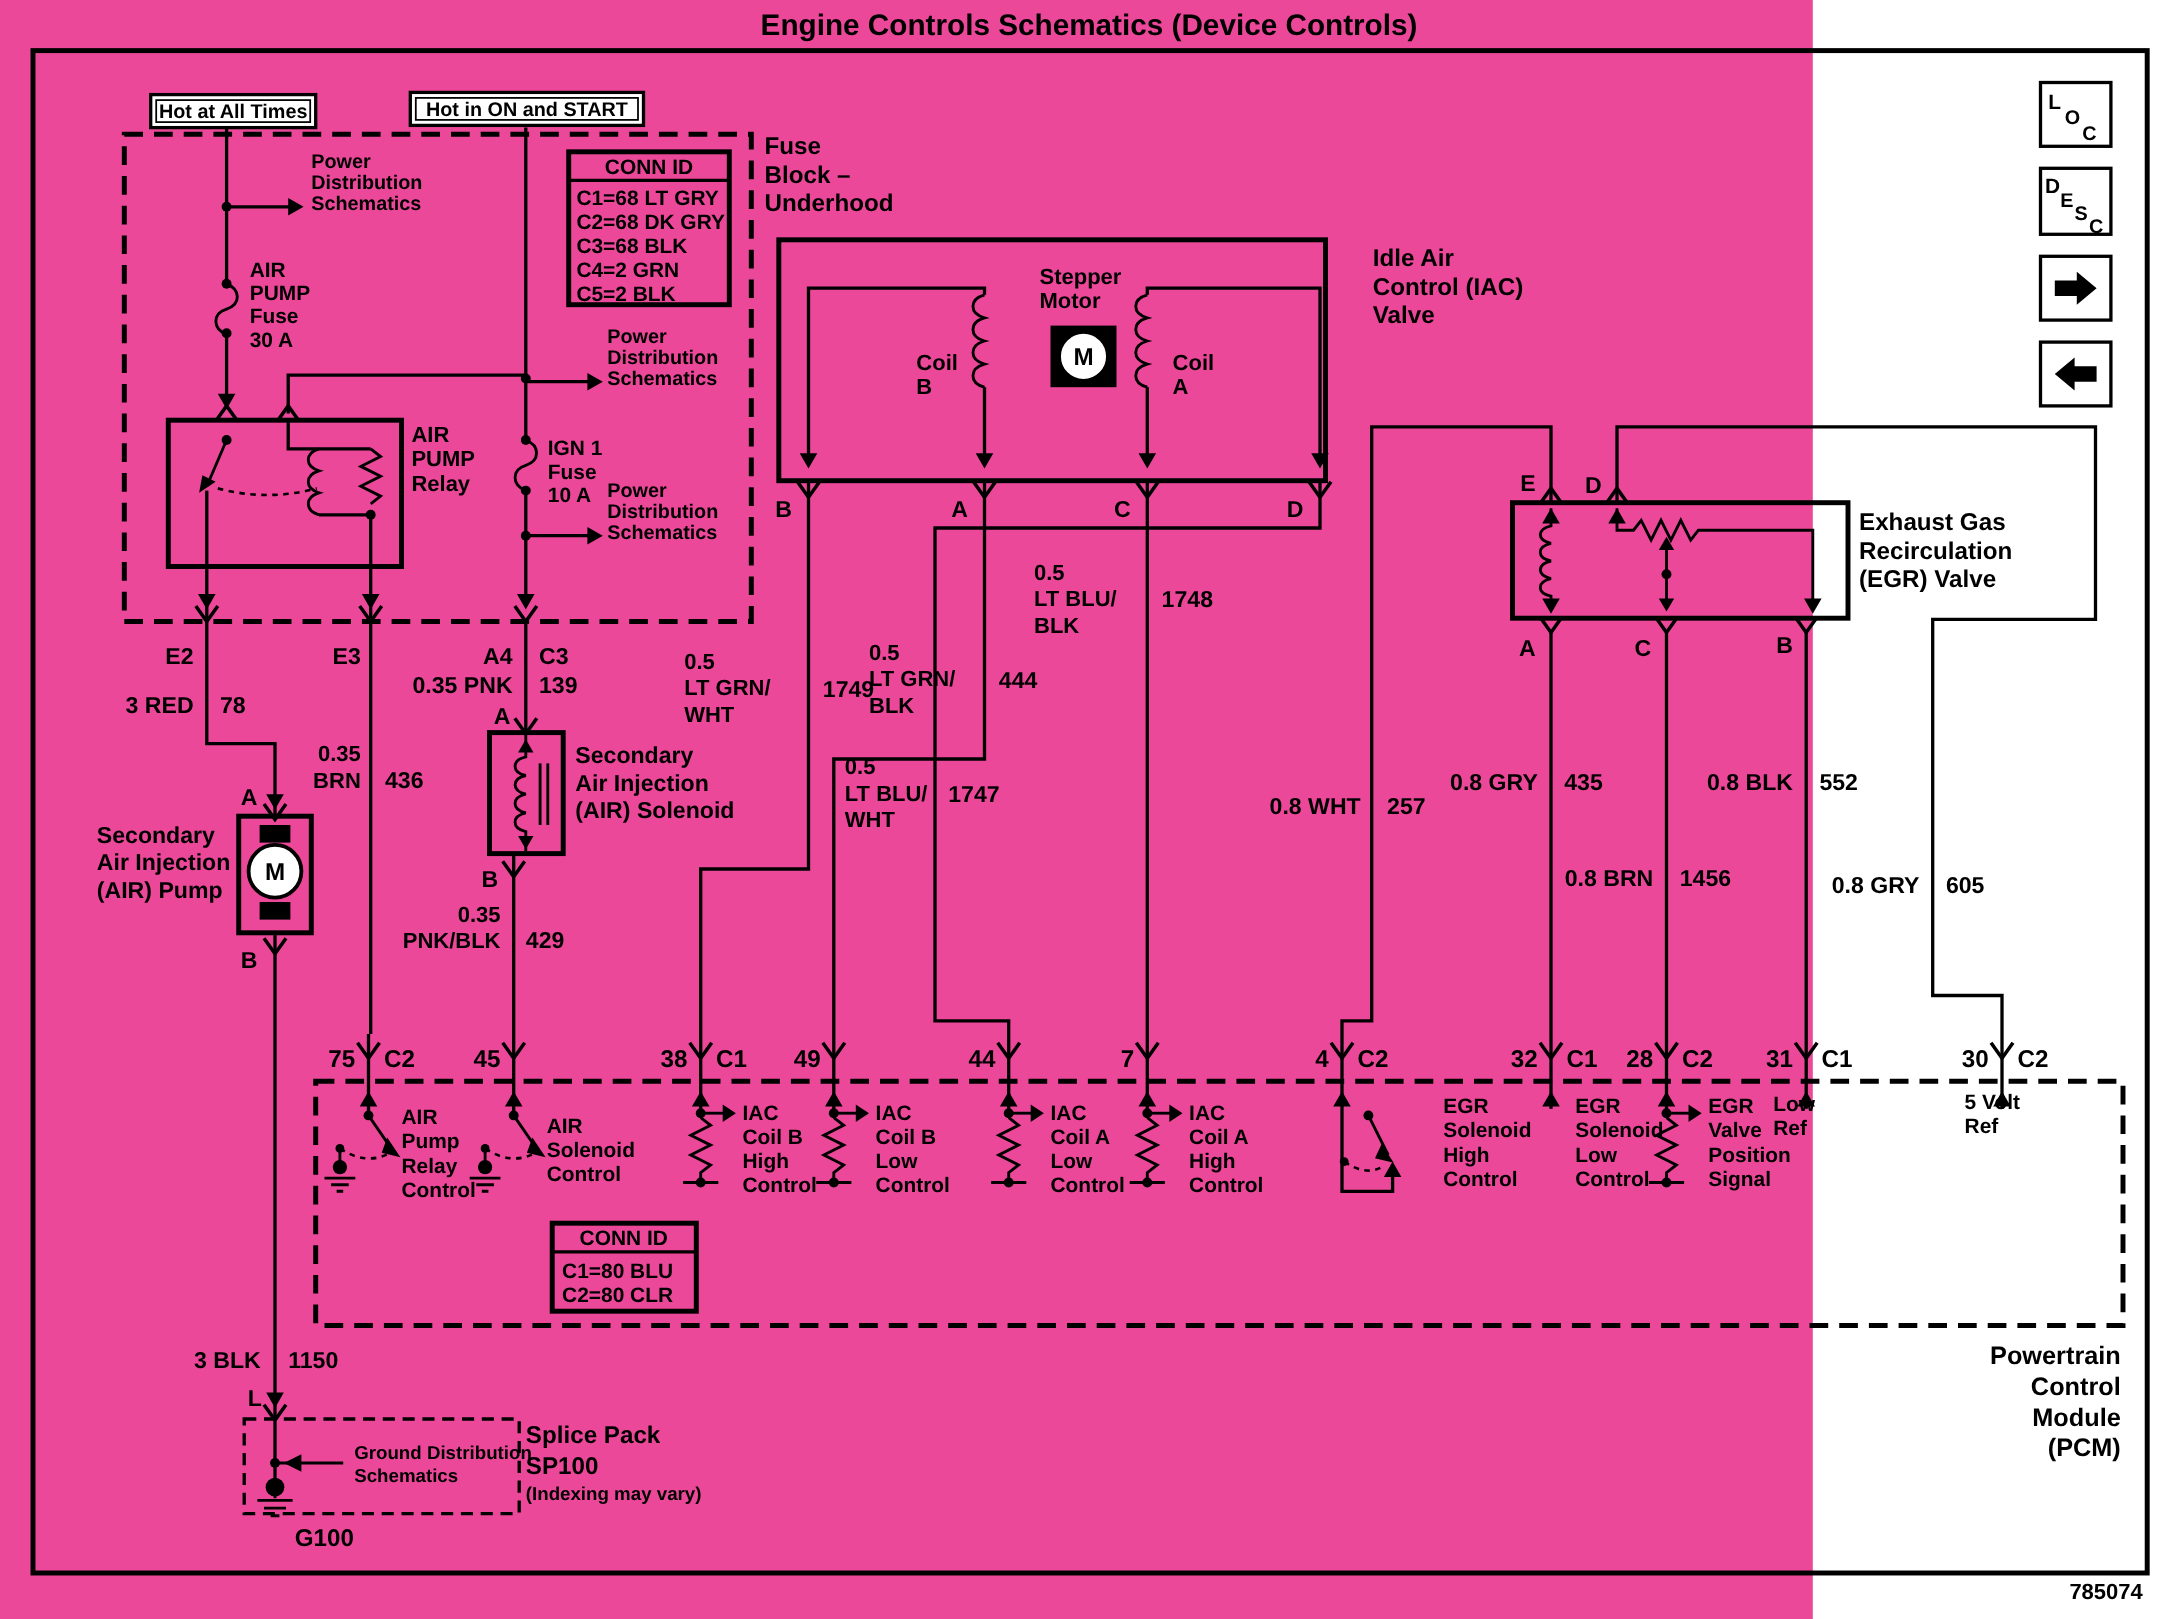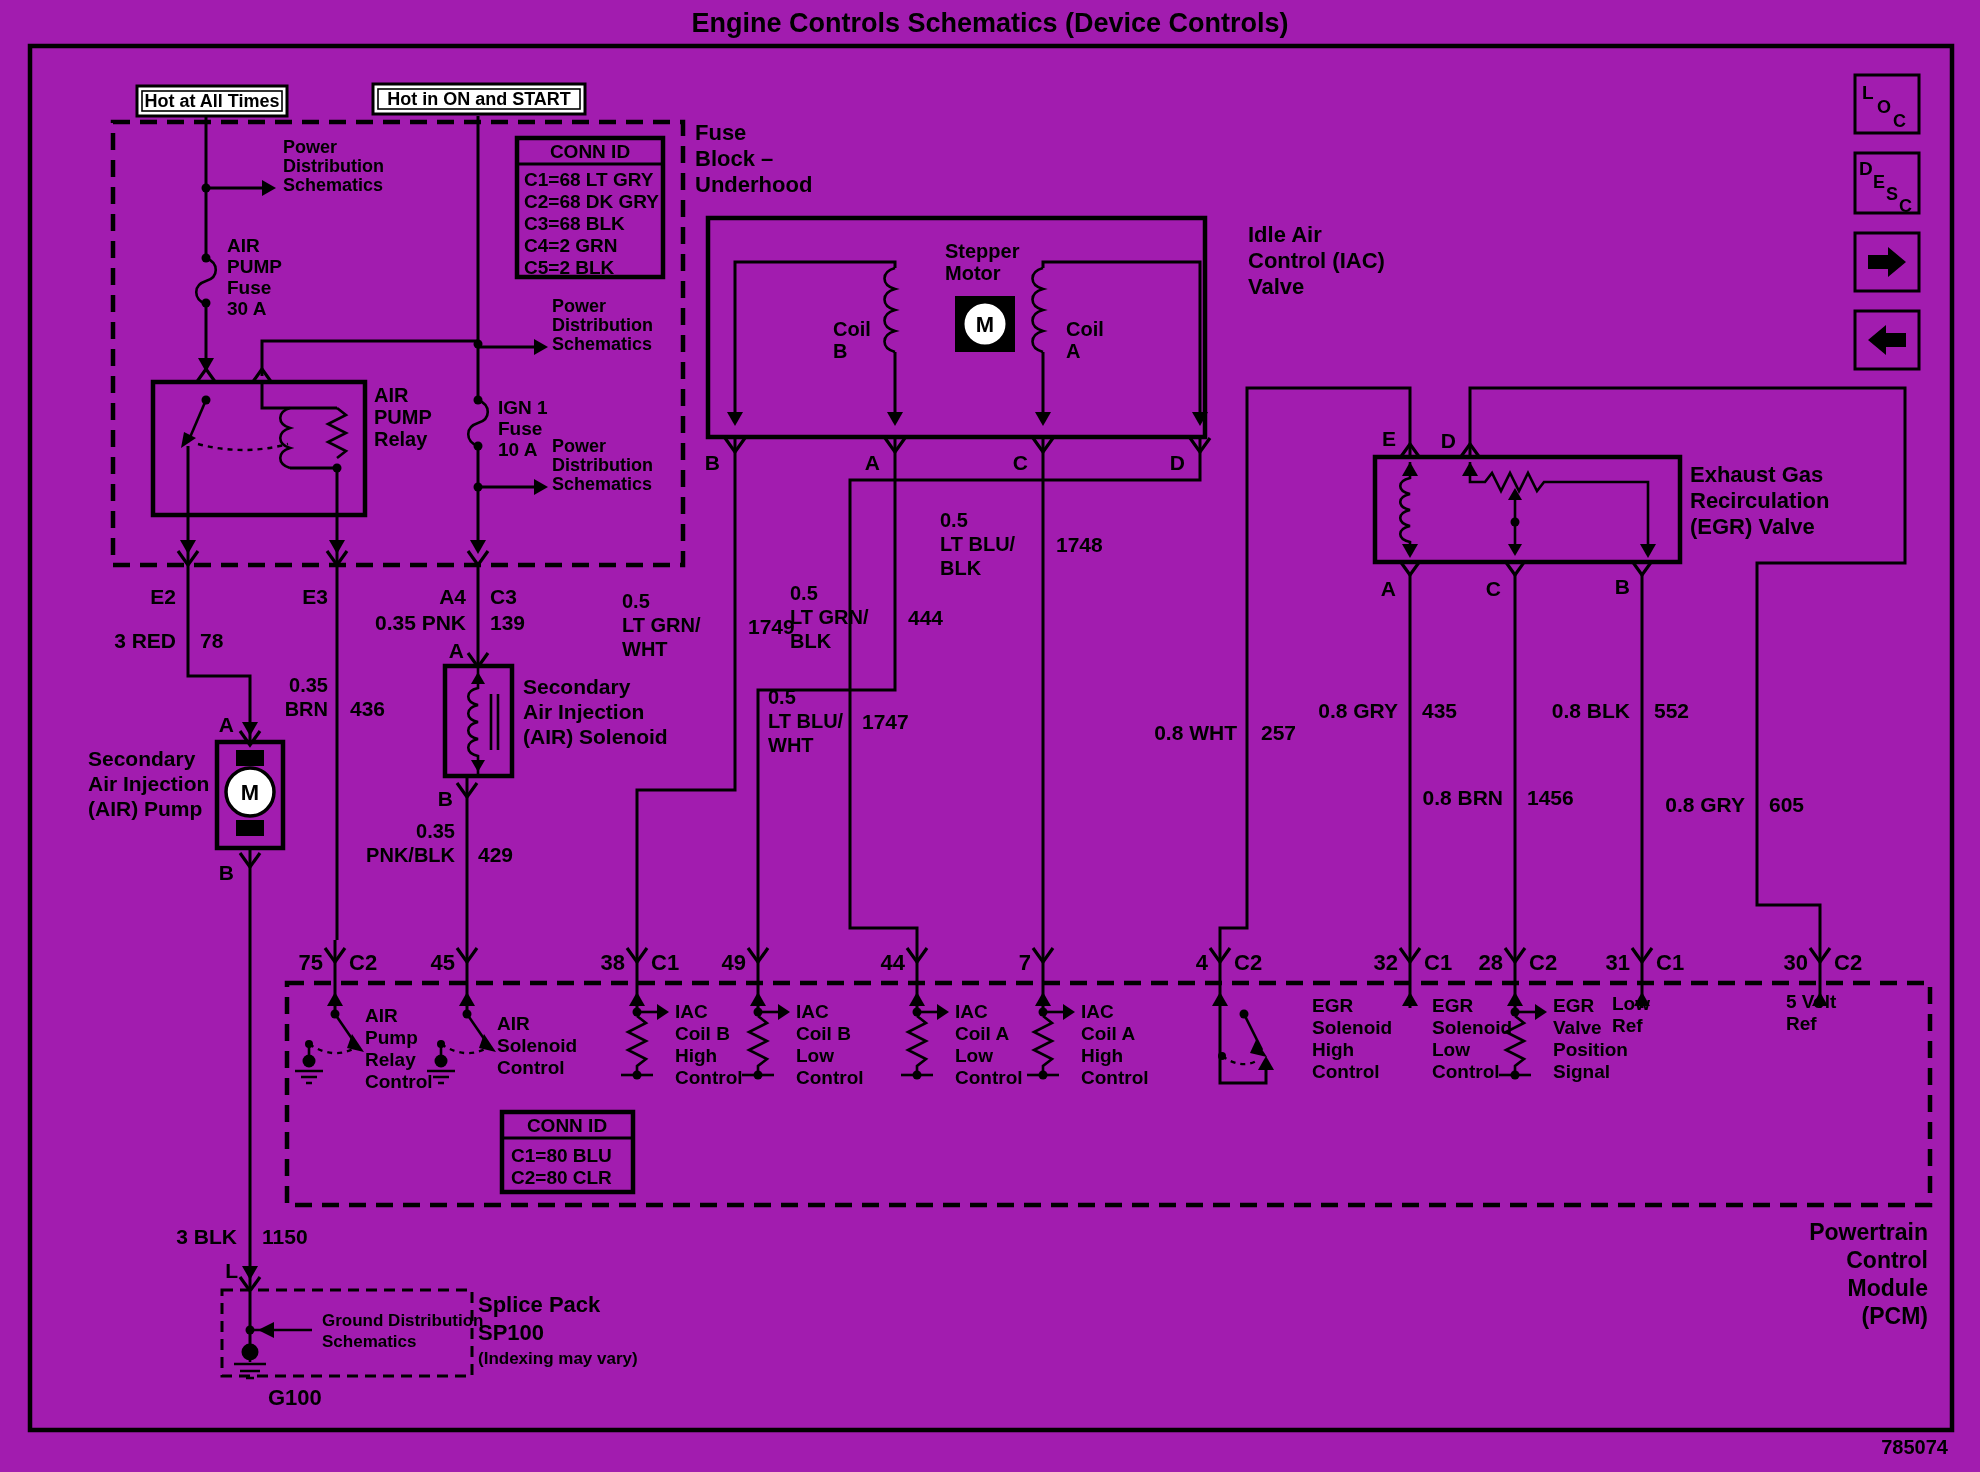--- a/index.html
+++ b/index.html
@@ -1,16 +1,16 @@
 <!DOCTYPE html>
 <html><head>
 <meta charset="utf-8">
 <style>
   html,body{margin:0;padding:0;background:#fff;}
-  .page{position:relative;width:1980px;height:1472px;background:#a21caf;font-family:"Liberation Sans",sans-serif;}
+  .page{position:relative;width:1648px;height:1472px;background:#ec4899;font-family:"Liberation Sans",sans-serif;}
   svg{display:block}
   .w{stroke:#000;stroke-width:3;fill:none;}
   .w2{stroke:#000;stroke-width:2.6;fill:none;}
   .bx{stroke:#000;stroke-width:4.5;fill:none;}
   .bx2{stroke:#000;stroke-width:3;fill:none;}
   .dash{stroke-dasharray:17 10;}
   .dash2{stroke-dasharray:11 7;}
   .dashsm{stroke-dasharray:5 5;stroke-width:2.4;}
   .chev{stroke:#000;stroke-width:3.2;fill:none;}
   .ah{fill:#000;stroke:none;}

